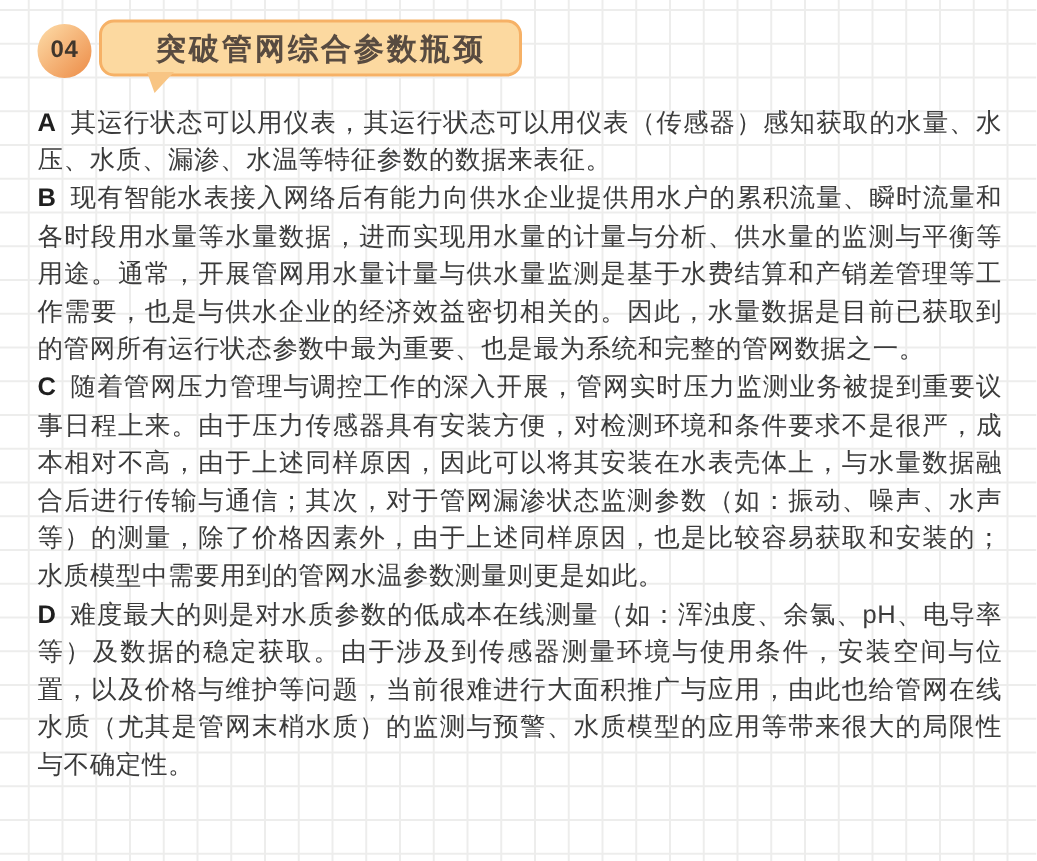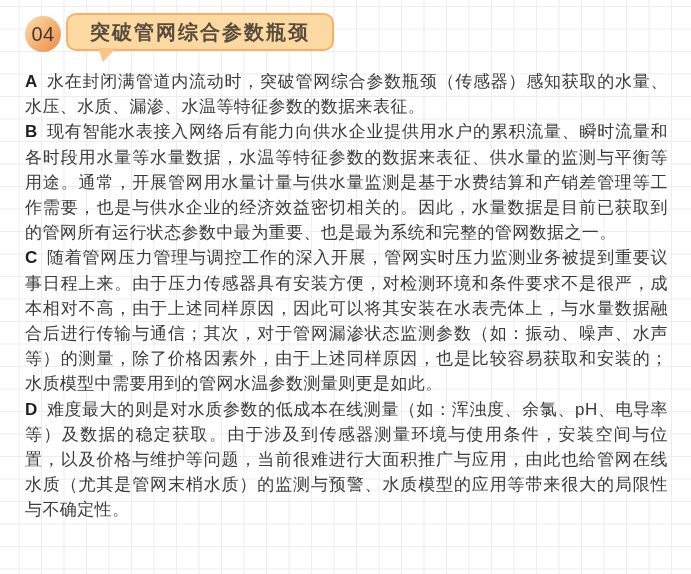--- a/index.html
+++ b/index.html
@@ -16,29 +16,29 @@
     background-position: -4px 6px;
     font-family: "Liberation Sans", "DejaVu Sans", sans-serif;
   }
   .badge {
     position: absolute;
     left: 25px; top: 16px;
     width: 36px; height: 36px;
     border-radius: 50%;
     background: linear-gradient(135deg, #fbd19b 15%, #ee9350 90%);
     display: flex; align-items: center; justify-content: center;
-    font-size: 20px; font-weight: normal; color: #40362c;
+    font-size: 16px; font-weight: bold; color: #40362c;
     letter-spacing: 0.5px;
     text-align: center;
   }
   .bubble {
     position: absolute;
     left: 66px; top: 13px;
     height: 33px;
-    padding: 1px 22px 0 22px;
+    padding: 1px 22px 0 36px;
     background: #fcd9a0;
     border: 2px solid #f6b166;
     border-radius: 10px;
     display: flex; align-items: center;
     font-size: 20px; font-weight: bold;
     color: #584b40;
     letter-spacing: 2px;
   }
   .bubble::after {
     content: "";
@@ -71,19 +71,19 @@
 
 <div class="page">
 
   <div class="badge">04</div>
 
   <div class="bubble">
     <span>突破管网综合参数瓶颈</span>
   </div>
 
   <div class="content">
-    <p><span class="plabel">A</span><span>水在封闭满管道内流动时，突破管网综合参数瓶颈（传感器）感知获取的水量、水压、水质、漏渗、水温等特征参数的数据来表征。</span></p>
-    <p><span class="plabel">B</span><span>现有智能水表接入网络后有能力向供水企业提供用水户的累积流量、瞬时流量和各时段用水量等水量数据，水温等特征参数的数据来表征、供水量的监测与平衡等用途。通常，开展管网用水量计量与供水量监测是基于水费结算和产销差管理等工作需要，也是与供水企业的经济效益密切相关的。因此，水量数据是目前已获取到的管网所有运行状态参数中最为重要、也是最为系统和完整的管网数据之一。</span></p>
+    <p><span class="plabel">A</span><span>其运行状态可以用仪表，其运行状态可以用仪表（传感器）感知获取的水量、水压、水质、漏渗、水温等特征参数的数据来表征。</span></p>
+    <p><span class="plabel">B</span><span>现有智能水表接入网络后有能力向供水企业提供用水户的累积流量、瞬时流量和各时段用水量等水量数据，进而实现用水量的计量与分析、供水量的监测与平衡等用途。通常，开展管网用水量计量与供水量监测是基于水费结算和产销差管理等工作需要，也是与供水企业的经济效益密切相关的。因此，水量数据是目前已获取到的管网所有运行状态参数中最为重要、也是最为系统和完整的管网数据之一。</span></p>
     <p><span class="plabel">C</span><span>随着管网压力管理与调控工作的深入开展，管网实时压力监测业务被提到重要议事日程上来。由于压力传感器具有安装方便，对检测环境和条件要求不是很严，成本相对不高，由于上述同样原因，因此可以将其安装在水表壳体上，与水量数据融合后进行传输与通信；其次，对于管网漏渗状态监测参数（如：振动、噪声、水声等）的测量，除了价格因素外，由于上述同样原因，也是比较容易获取和安装的；水质模型中需要用到的管网水温参数测量则更是如此。</span></p>
     <p><span class="plabel">D</span><span>难度最大的则是对水质参数的低成本在线测量（如：浑浊度、余氯、pH、电导率等）及数据的稳定获取。由于涉及到传感器测量环境与使用条件，安装空间与位置，以及价格与维护等问题，当前很难进行大面积推广与应用，由此也给管网在线水质（尤其是管网末梢水质）的监测与预警、水质模型的应用等带来很大的局限性与不确定性。</span></p>
   </div>
 
 </div>
 
 </body></html>

